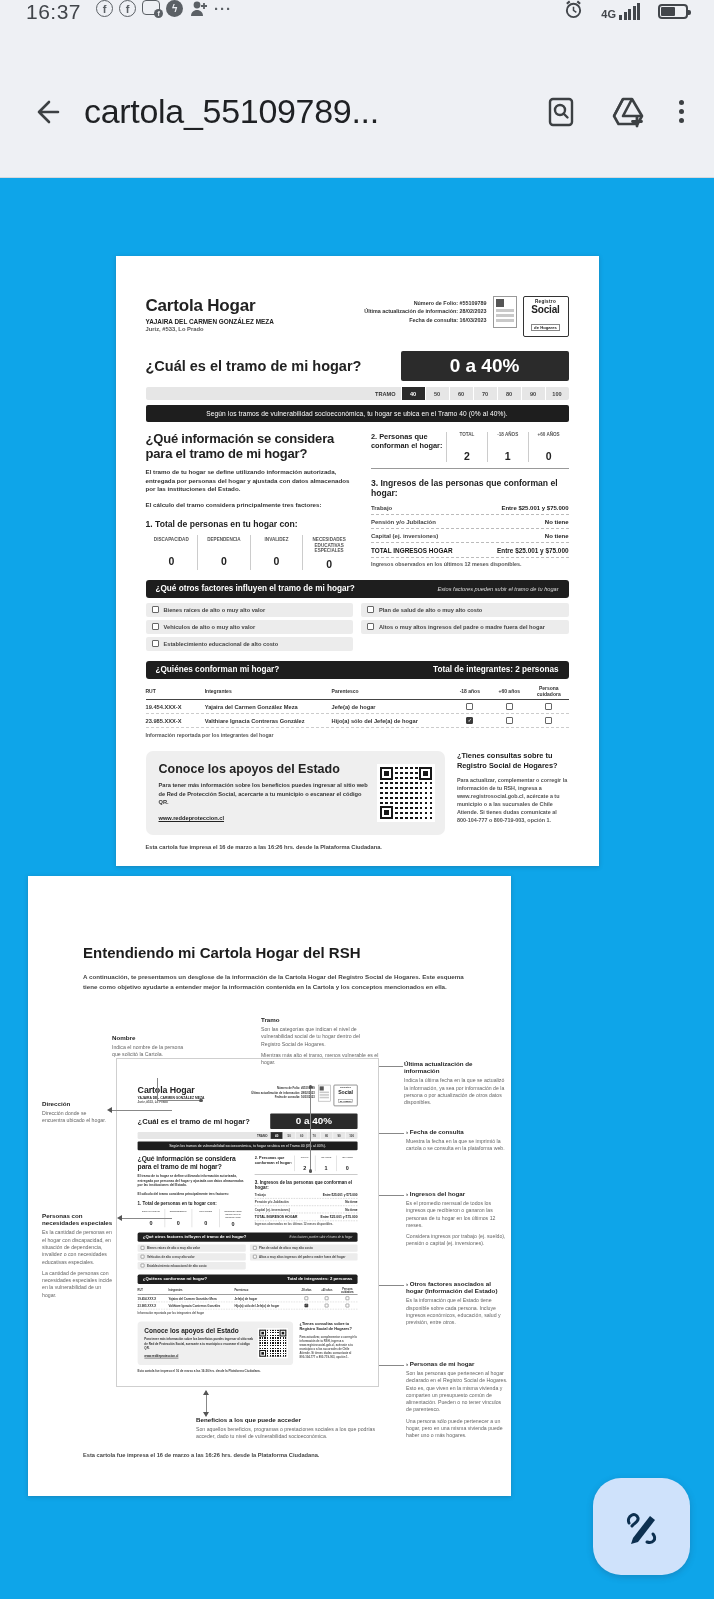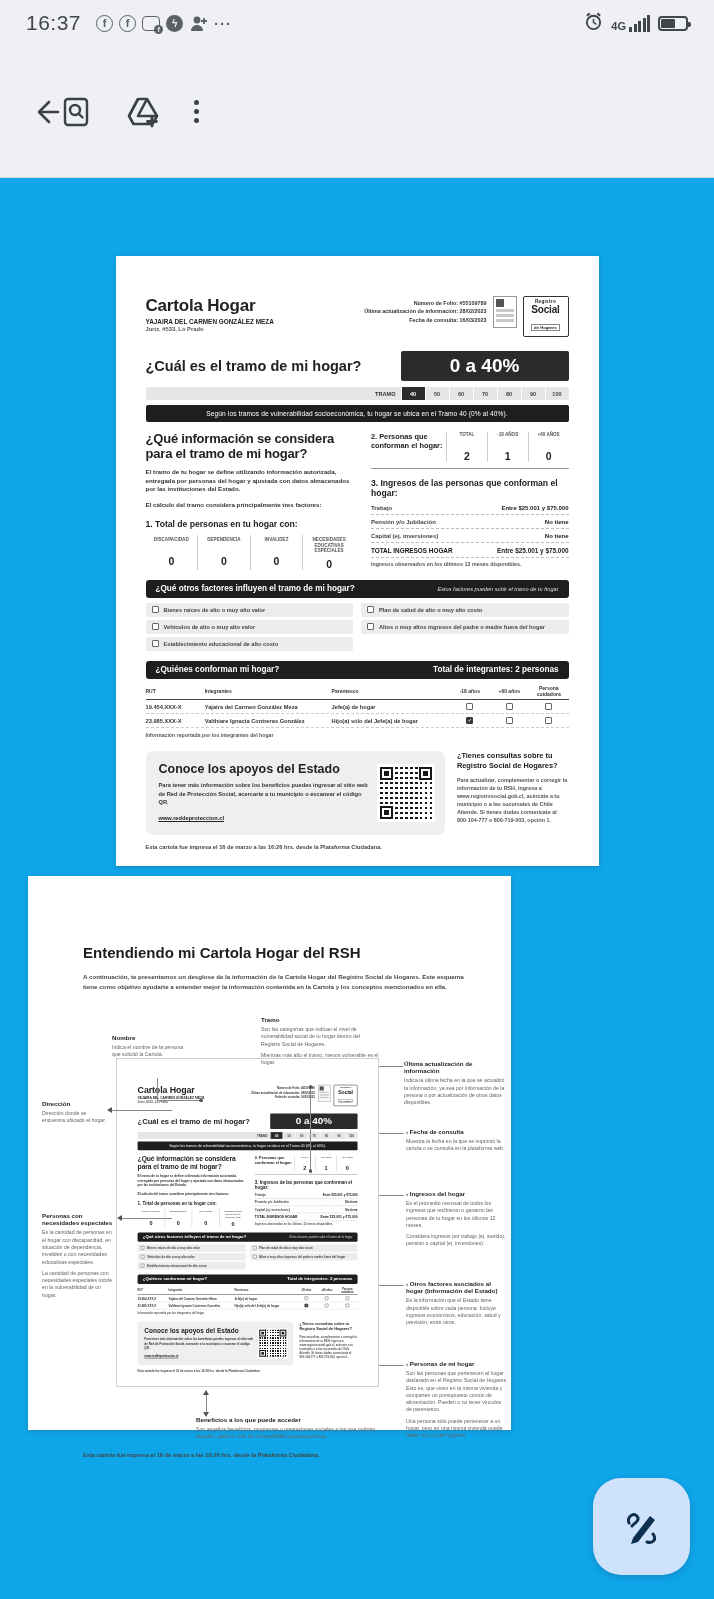--- a/index.html
+++ b/index.html
@@ -1,28 +1,28 @@
 <!DOCTYPE html>
 <html><head>
 <meta charset="utf-8">
 <style>
   * { margin:0; padding:0; box-sizing:border-box; }
   html,body { background:#cfd1d6; }
   body { font-family:"Liberation Sans", sans-serif; }
   .phone { position:relative; width:714px; height:1599px; margin:0 auto; background:#e9eaee; overflow:hidden; }
 
   
-  .status-bar { height:46px; background:#eef0f4; display:flex; align-items:center; padding:0 26px; color:#42464b; }
+  .status-bar { height:46px; background:#eef0f4; display:flex; align-items:flex-start; padding:0 26px; color:#42464b; }
   .sb-time { font-size:21px; font-weight:500; letter-spacing:.5px; margin-right:12px; }
   .sb-ic { display:inline-flex; align-items:center; justify-content:center; margin:0 3px; color:#5b6065; }
   .fb-circle { width:17px; height:17px; border:1.8px solid #5b6065; border-radius:50%; font-size:11px; font-weight:bold; display:flex; align-items:center; justify-content:center; }
   .bubble { position:relative; width:18px; height:15px; border:1.8px solid #5b6065; border-radius:4px; }
   .bubble::after { content:"f"; position:absolute; right:-4px; bottom:-4px; width:9px; height:9px; background:#5b6065; color:#eef0f4; border-radius:50%; font-size:7px; font-weight:bold; display:flex; align-items:center; justify-content:center; }
   .msgr { width:17px; height:17px; background:#5b6065; border-radius:50%; color:#eef0f4; font-size:10px; font-weight:bold; display:flex; align-items:center; justify-content:center; }
-  .sb-right { margin-left:auto; display:flex; align-items:center; gap:8px; color:#42464b; }
+  .sb-right { margin-left:auto; display:flex; align-items:center; gap:18px; color:#42464b; }
   .net { display:flex; align-items:flex-end; gap:2px; }
   .net-4g { font-size:11px; font-weight:bold; line-height:1; margin-right:1px; }
   .bars { display:flex; align-items:flex-end; gap:1.5px; }
   .bars span { width:3px; background:#42464b; display:block; }
   .battery { position:relative; width:30px; height:15px; border:2px solid #42464b; border-radius:4px; }
   .battery::before { content:""; position:absolute; left:1px; top:1px; bottom:1px; width:55%; background:#42464b; border-radius:1px; }
   .battery::after { content:""; position:absolute; right:-5px; top:4px; width:3px; height:5px; background:#42464b; border-radius:0 2px 2px 0; }
 
   
   .app-bar { height:132px; background:#eef0f4; display:flex; align-items:center; padding:0 30px; border-bottom:1px solid #d7d8dc; }
@@ -114,21 +114,21 @@
         background-blend-mode:lighten; outline:3px solid #fff; }
   .finder { position:absolute; width:13px; height:13px; border:2.5px solid #161616;
             background:linear-gradient(#161616 0 0) center/5px 5px no-repeat,#fff; }
   .fd-tl { top:0; left:0; } .fd-tr { top:0; right:0; } .fd-bl { bottom:0; left:0; }
   .quest { flex:1; }
   .quest h4 { font-size:7.4px; font-weight:800; line-height:1.3; }
   .quest p { font-size:5.4px; font-weight:bold; color:#555; line-height:1.5; margin-top:5px; }
   .doc-footer { position:absolute; left:30px; bottom:16px; font-size:5.7px; font-weight:bold; color:#444; }
 
   
-  .sheet2 { position:relative; height:554px; margin-top:10px;margin-left:28px; }
+  .sheet2 { position:relative; height:620px; margin-top:10px;margin-left:28px; }
   .p2-title { position:absolute; left:55px; top:68px; font-size:15px; font-weight:800; color:#1d1d1d; }
   .p2-intro { position:absolute; left:55px; top:96px; width:382px; font-size:6.2px; color:#444; line-height:1.55; font-weight:bold; }
   .mini-frame { position:absolute; left:88px; top:182px; border:1px solid #cfcfcf; padding:5px; background:#fff; }
   .mini { width:251px; height:317px; position:relative; overflow:hidden; }
   .mini .doc { transform:scale(0.52); transform-origin:top left; }
 
   .co { position:absolute; }
   .co-title { font-size:6.2px; font-weight:800; color:#1d1d1d; line-height:1.2; }
   .co-body { font-size:5.2px; color:#666; line-height:1.4; margin-top:2.5px; }
   .co-body + .co-body { margin-top:4px; }
@@ -186,20 +186,21 @@
       <span class="battery"></span>
     </span>
   </div>
 
   <div class="app-bar">
     <button class="icon-btn">
       <svg width="30" height="30" viewBox="0 0 30 30">
           <path d="M19 5 9 15l10 10M9 15h19" fill="none" stroke="#3c4043" stroke-width="2.6" stroke-linecap="round" stroke-linejoin="round"></path>
         </svg>
     </button>
+    <div class="app-title">cartola_55109789...</div>
     <div class="app-actions">
       <button class="icon-btn">
         <svg width="32" height="32" viewBox="0 0 32 32">
             <rect x="5" y="3" width="22" height="26" rx="3" fill="none" stroke="#3c4043" stroke-width="2.4"></rect>
             <circle cx="15" cy="14" r="5" fill="none" stroke="#3c4043" stroke-width="2.4"></circle>
             <path d="M18.5 17.5l4 4" stroke="#3c4043" stroke-width="2.4" stroke-linecap="round"></path>
           </svg>
       </button>
       <button class="icon-btn">
         <svg width="34" height="32" viewBox="0 0 34 32">

